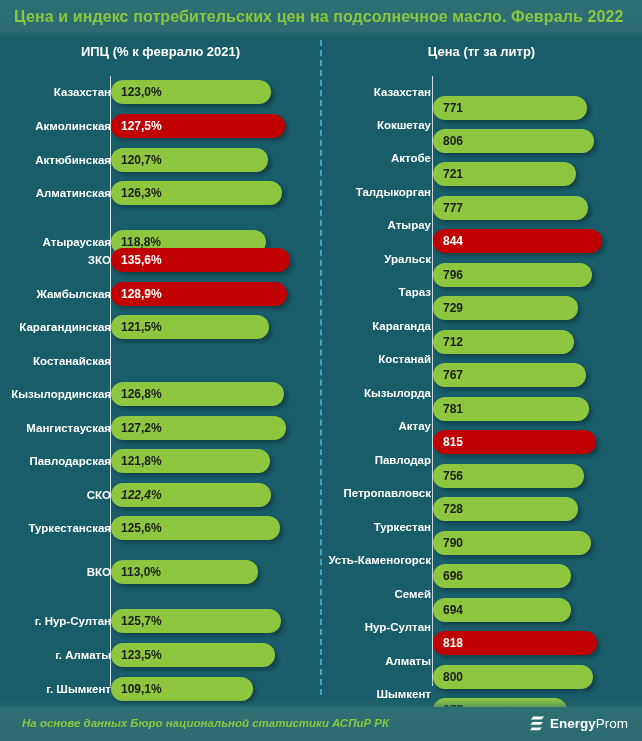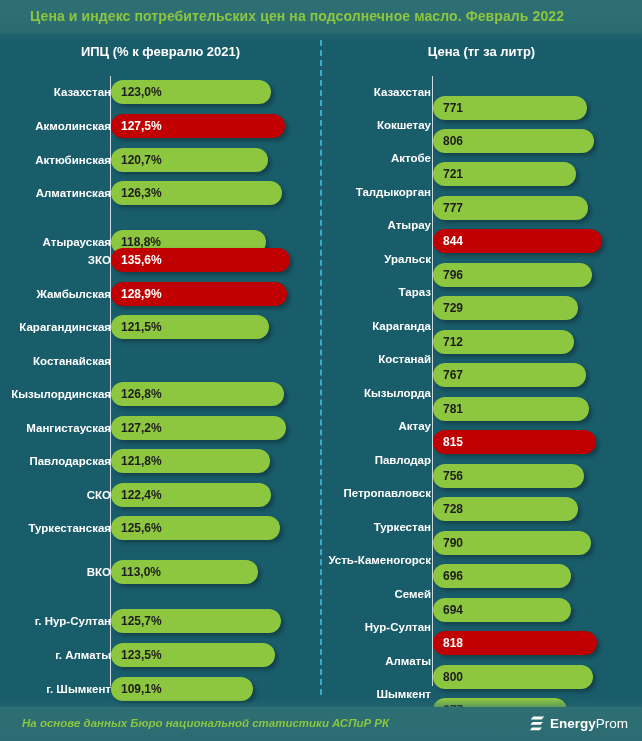--- a/index.html
+++ b/index.html
@@ -18,22 +18,22 @@
   
   .title-band{
     position:absolute;left:0;top:0;width:642px;height:33px;
     background:linear-gradient(180deg,#2e6f74 0%,#2d6e73 60%,#2a6a70 100%);
   }
   .title-band:after{
     content:"";position:absolute;left:0;top:33px;width:642px;height:7px;
     background:linear-gradient(180deg,rgba(45,110,115,.55),rgba(25,93,107,0));
   }
   .title-text{
-    position:absolute;left:30px;top:8px;
-    font-size:14px;font-weight:bold;color:#8cc63e;
+    position:absolute;left:14px;top:8px;
+    font-size:16px;font-weight:bold;color:#8cc63e;
     letter-spacing:.1px;white-space:nowrap;
   }
 
   
   .col-header{
     position:absolute;top:44px;
     font-size:13px;font-weight:bold;color:#ffffff;
     text-align:center;white-space:nowrap;
   }
   .col-header.left{left:0;width:321px;}
@@ -192,21 +192,21 @@
           </div>
         </div>
         <div class="row" style="top: 449px;">
           <div class="row-label">Павлодарская</div>
           <div class="bar green" style="width: 159px;">
             <div class="bar-value">121,8%</div>
           </div>
         </div>
         <div class="row" style="top: 483px;">
           <div class="row-label">СКО</div>
-          <div class="bar green" style="width: 160px;">
+          <div class="bar green" style="width: 160px; font-style: italic;">
             <div class="bar-value">122,4%</div>
           </div>
         </div>
         <div class="row" style="top: 516px;">
           <div class="row-label">Туркестанская</div>
           <div class="bar green" style="width: 169px;">
             <div class="bar-value">125,6%</div>
           </div>
         </div>
         <div class="row" style="top: 560px;">

